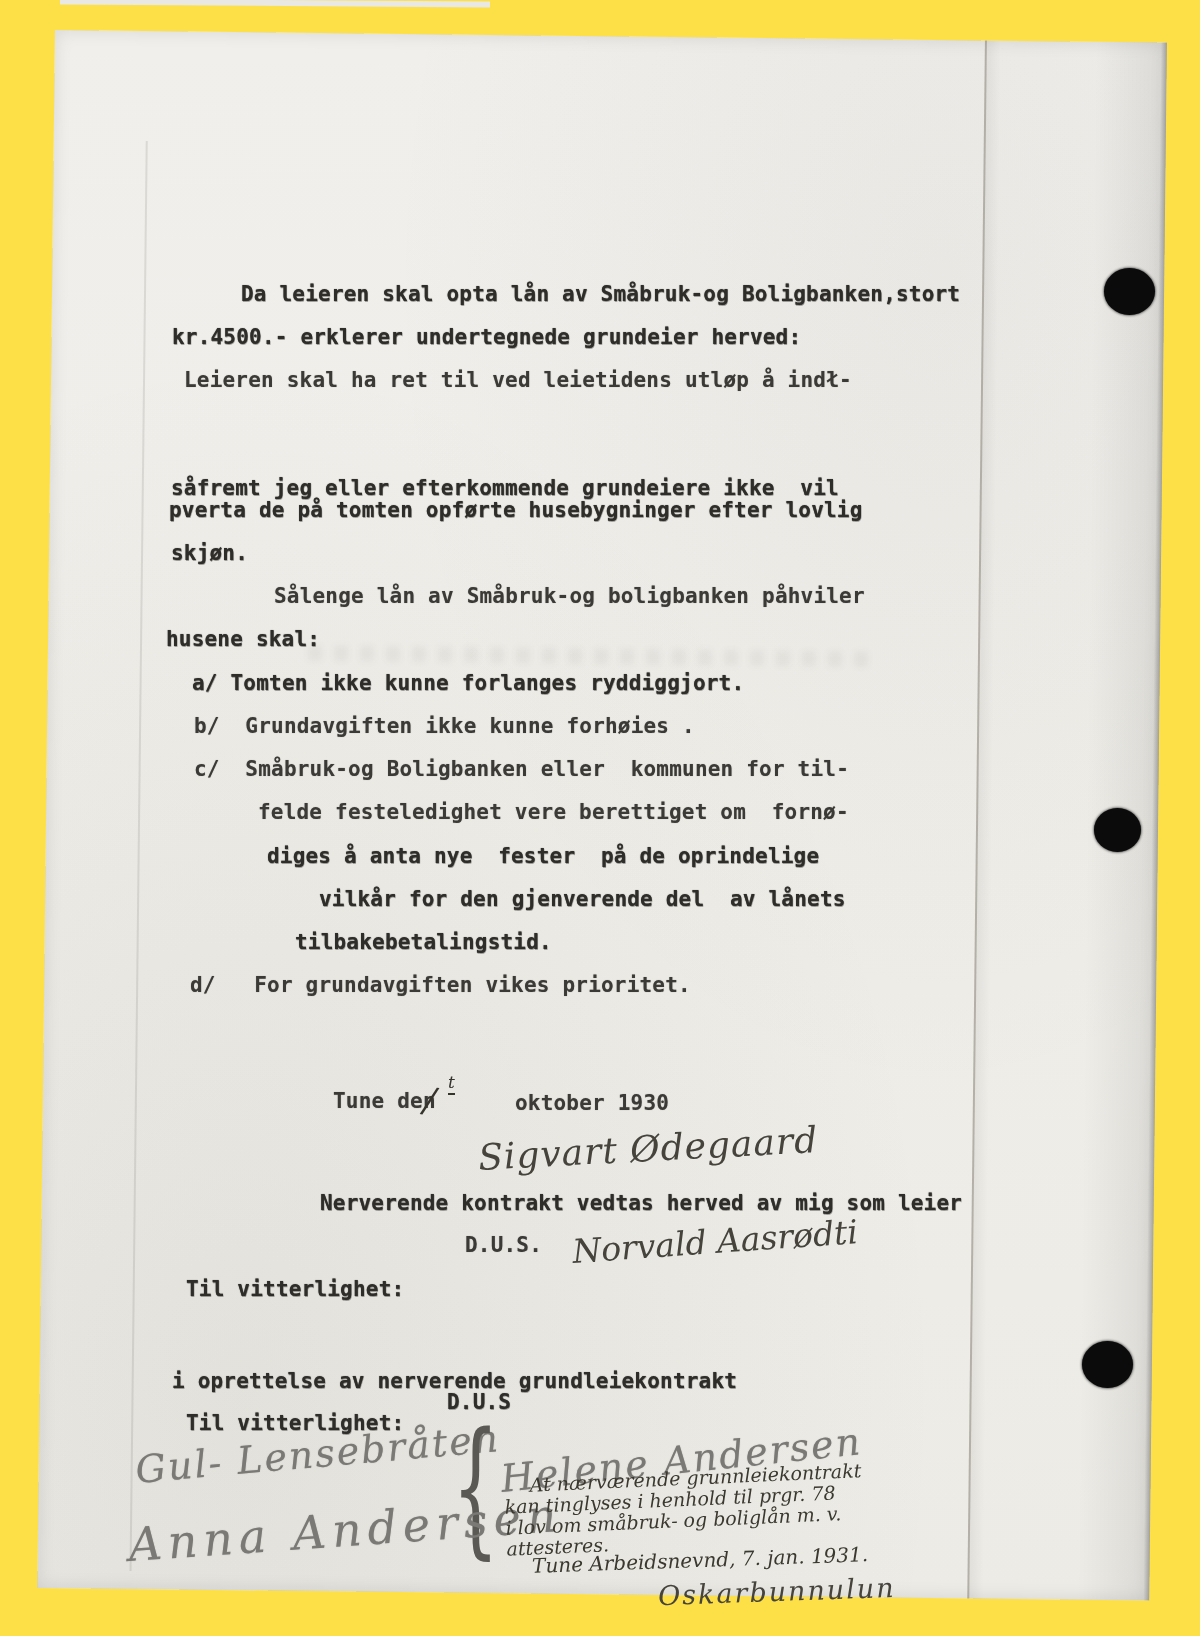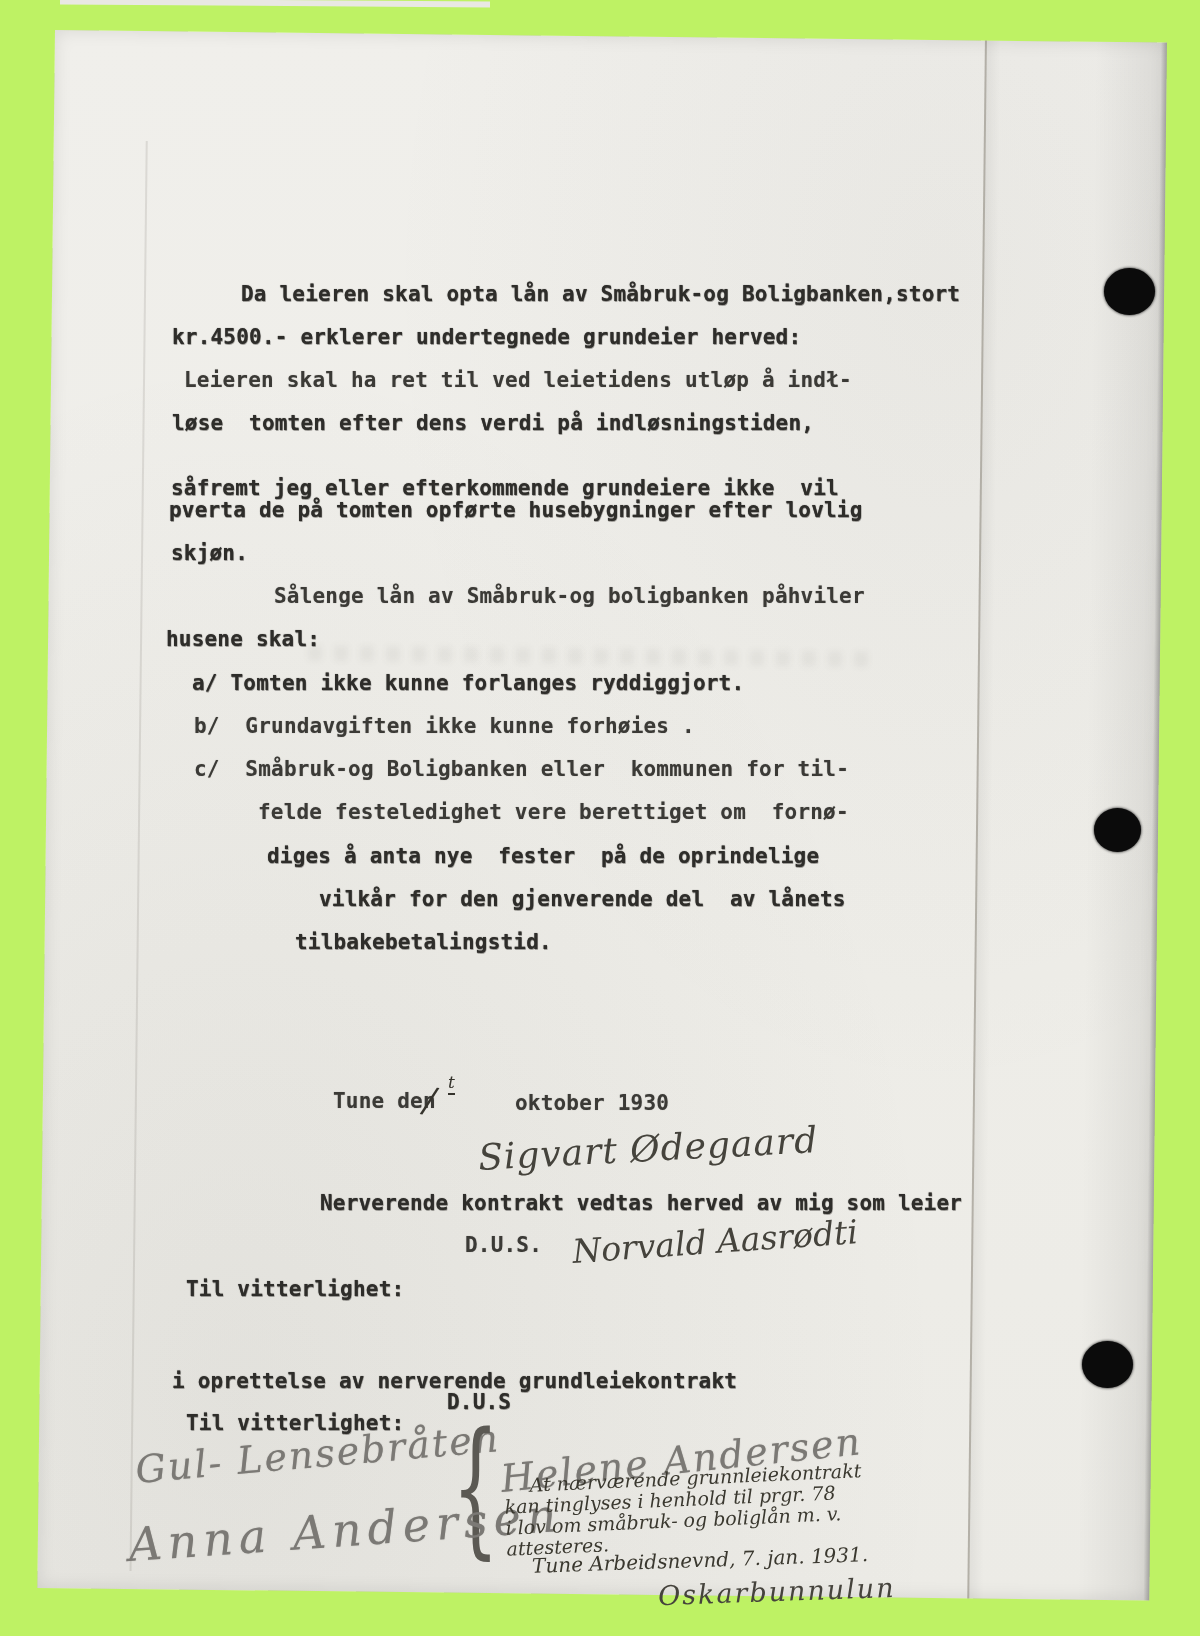--- a/index.html
+++ b/index.html
@@ -1,16 +1,16 @@
 <!DOCTYPE html>
 <html><head>
 <meta charset="utf-8">
 <style>
   html,body{margin:0;padding:0;background:#060606;}
-  #stage{position:relative;width:1200px;height:1636px;overflow:hidden;background:#bef264;
+  #stage{position:relative;width:1200px;height:1636px;overflow:hidden;background:#fde047;
          font-family:"DejaVu Sans Mono","Liberation Mono",monospace;}
   
   #paper{position:absolute;left:55px;top:30px;width:1112px;height:1558px;
          transform:rotate(0.65deg);transform-origin:top left;
          background:
            radial-gradient(ellipse at 18% 88%, rgba(60,58,52,0.06), transparent 55%),
            radial-gradient(ellipse at 80% 15%, rgba(60,58,52,0.04), transparent 45%),
            linear-gradient(180deg,#f0efeb 0%,#eeede8 60%,#ecebe6 100%);
          box-shadow:inset 0 0 18px rgba(0,0,0,0.10);}
   .fold-line{position:absolute;left:930px;top:0;width:2px;height:100%;
@@ -78,33 +78,33 @@
 
   <div id="top-sliver"></div>
 
   <div id="hole-top" class="hole"></div>
   <div id="hole-middle" class="hole"></div>
   <div id="hole-bottom" class="hole"></div>
 
   <div class="t" style="left:241px;top:281px;">Da leieren skal opta lån av Småbruk-og Boligbanken,stort</div>
   <div class="t" style="left:172px;top:324px;">kr.4500.- erklerer undertegnede grundeier herved:</div>
   <div class="t light" style="left:184px;top:367px;">Leieren skal ha ret til ved leietidens utløp å indł-</div>
-  <div class="t" style="left:172px;top:410px;">løse  tomten efter dens verdi på indløsningstiden,</div>
   <div class="t" style="left:171px;top:454px;margin-top:21px;">såfremt jeg eller efterkommende grundeiere ikke  vil</div>
   <div class="t" style="left:169px;top:497px;">pverta de på tomten opførte husebygninger efter lovlig</div>
   <div class="t" style="left:171px;top:540px;">skjøn.</div>
   <div class="t light" style="left:274px;top:583px;">Sålenge lån av Småbruk-og boligbanken påhviler</div>
   <div class="t" style="left:166px;top:626px;">husene skal:</div>
   <div class="t" style="left:192px;top:670px;">a/ Tomten ikke kunne forlanges ryddiggjort.</div>
   <div class="t light" style="left:194px;top:713px;">b/  Grundavgiften ikke kunne forhøies .</div>
   <div class="t light" style="left:194px;top:756px;">c/  Småbruk-og Boligbanken eller  kommunen for til-</div>
   <div class="t light" style="left:258px;top:799px;">felde festeledighet vere berettiget om  fornø-</div>
   <div class="t" style="left:267px;top:843px;">diges å anta nye  fester  på de oprindelige</div>
   <div class="t" style="left:281px;top:886px;margin-left:38px;">vilkår for den gjenverende del  av lånets</div>
   <div class="t" style="left:295px;top:929px;">tilbakebetalingstid.</div>
+  <div class="t light" style="left:190px;top:972px;">d/   For grundavgiften vikes prioritet.</div>
 
   <div class="t light" style="left:325px;top:1088px;margin-left:8px;">Tune den</div>
   <div class="hw pen" id="day-slash">/</div>
   <div class="hw pen" id="day-sup">t</div>
   <div class="t light" style="left:515px;top:1090px;">oktober 1930</div>
 
   <div class="hw pen" id="sig-grantor">Sigvart Ødegaard</div>
 
   <div class="t" style="left:320px;top:1190px;">Nerverende kontrakt vedtas herved av mig som leier</div>
   <div class="t light" style="left:465px;top:1232px;">D.U.S.</div>

